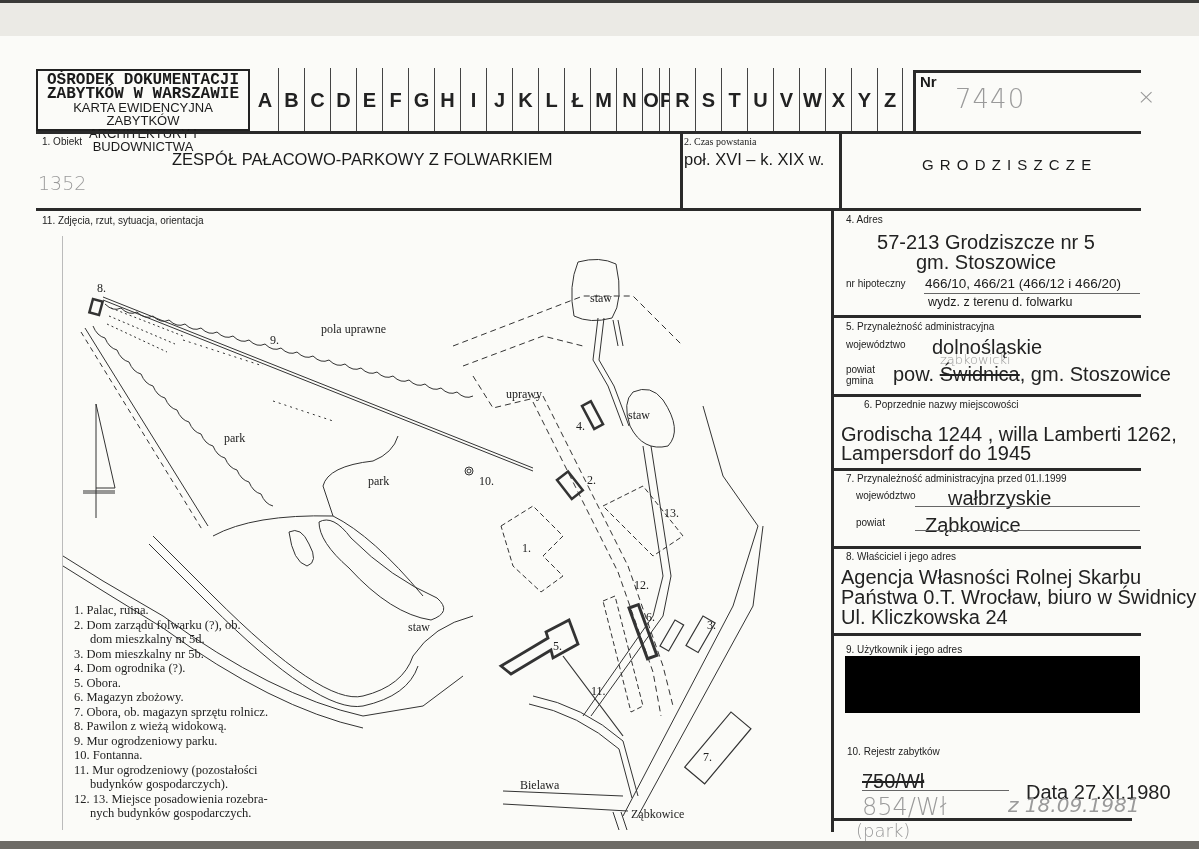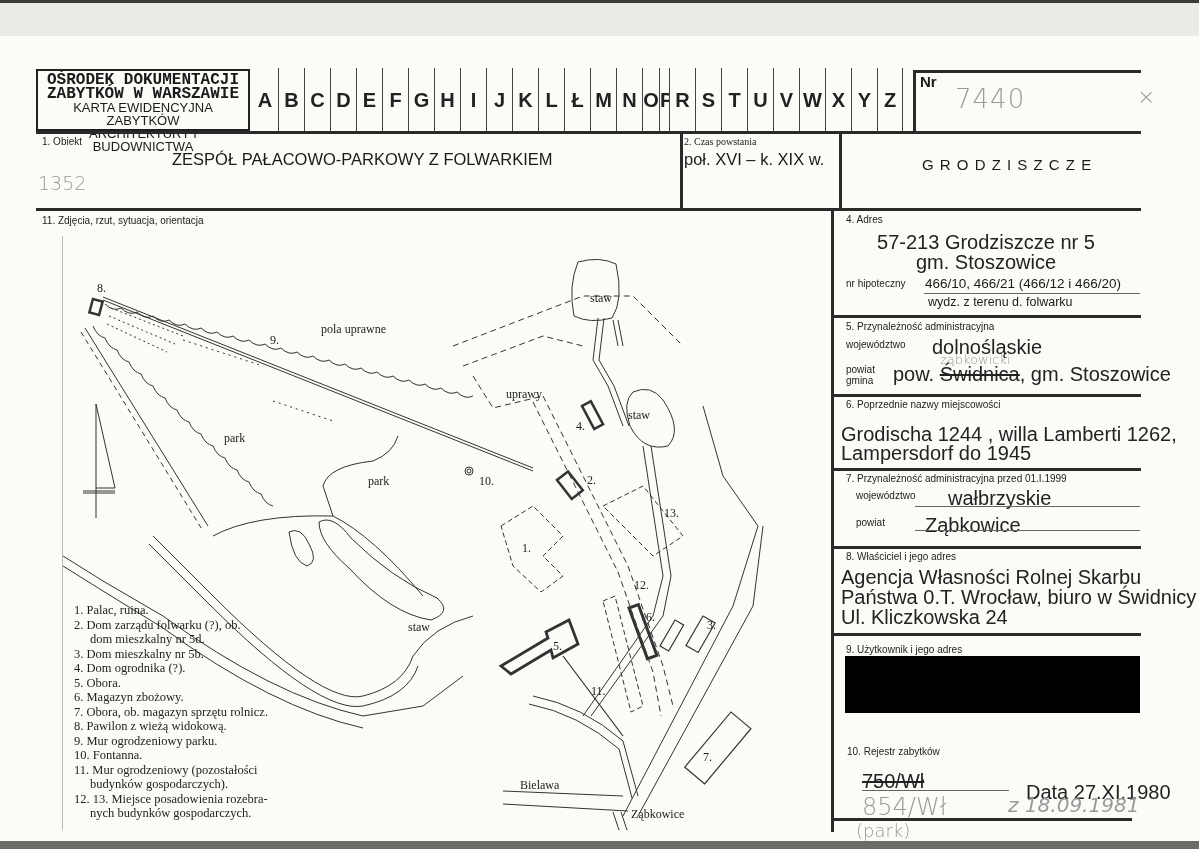--- a/index.html
+++ b/index.html
@@ -111,21 +111,21 @@
 <div class="abs hand" style="left:940px; top:352px; font-size:13px;">ząbkowicki</div>
 <div class="abs small" style="left:846px; top:364px; line-height:11px;">
   <div>powiat</div>
   <div>gmina</div>
 </div>
 <div class="abs field-val" style="left:893px; top:363px;">
   <span>pow. </span><span style="text-decoration:line-through;">Świdnica</span><span>, gm. Stoszowice</span>
 </div>
 <div class="hl" style="left:832px; top:394px; width:309px;"></div>
 
-<div class="abs small" style="left:846px; top:399px;">6. Poprzednie nazwy miejscowości</div>
+<div class="abs small" style="left:864px; top:399px;">6. Poprzednie nazwy miejscowości</div>
 <div class="abs field-val" style="left:841px; top:423px;">Grodischa 1244 , willa Lamberti 1262,</div>
 <div class="abs field-val" style="left:841px; top:442px;">Lampersdorf do 1945</div>
 <div class="hl" style="left:832px; top:468px; width:309px;"></div>
 
 <div class="abs small" style="left:846px; top:473px;">7. Przynależność administracyjna przed 01.I.1999</div>
 <div class="abs small" style="left:856px; top:490px;">województwo</div>
 <div class="abs field-val" style="left:948px; top:487px;">wałbrzyskie</div>
 <div class="underline" style="left:915px; top:506px; width:225px;"></div>
 <div class="abs small" style="left:856px; top:517px;">powiat</div>
 <div class="abs field-val" style="left:925px; top:514px;">Ząbkowice</div>

